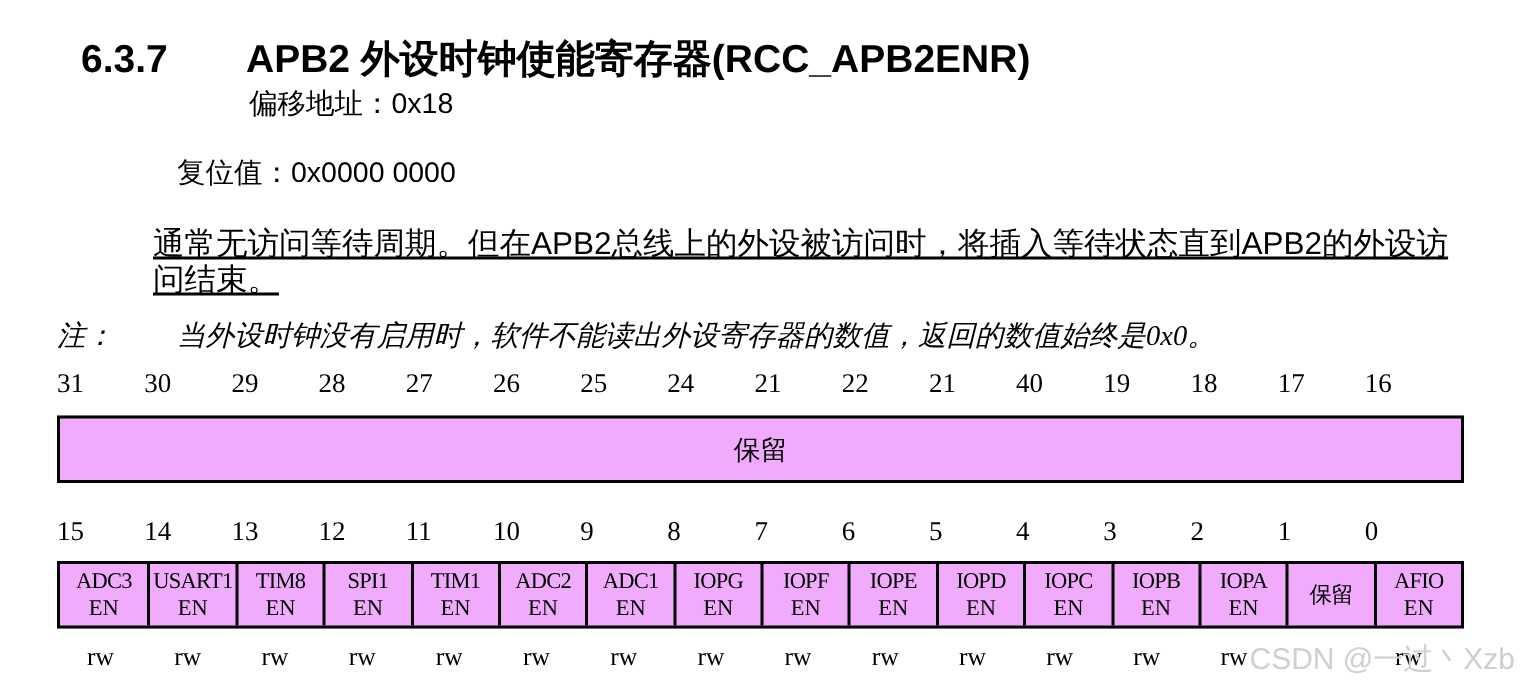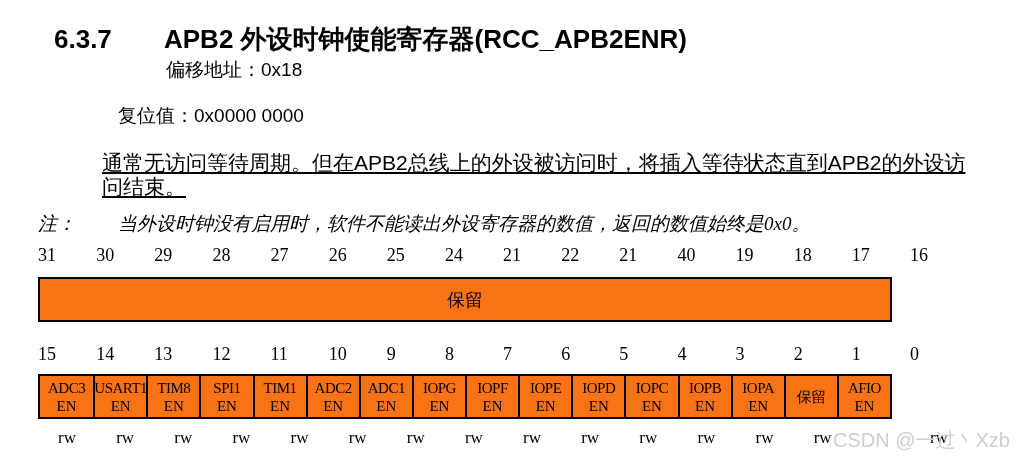--- a/index.html
+++ b/index.html
@@ -71,25 +71,25 @@
     text-align: left;
     font-family: "Liberation Serif", serif;
     font-size: 18px;
     line-height: 20px;
   }
   .bits-high { top: 245px; }
   .bits-low  { top: 344px; }
   .reg-row {
     position: absolute;
     left: 38px;
-    width: 854px;
+    width: 938px;
     height: 45px;
     border: 2px solid #000000;
     box-sizing: border-box;
-    background: #f97316;
+    background: #f0abfc;
   }
   .reg-high {
     top: 277px;
     display: flex;
     align-items: center;
     justify-content: center;
     font-size: 18px;
     font-family: "Liberation Serif", serif;
   }
   .reg-low {

